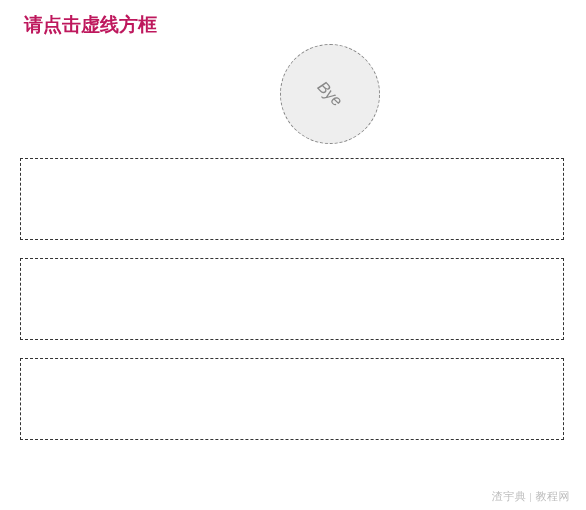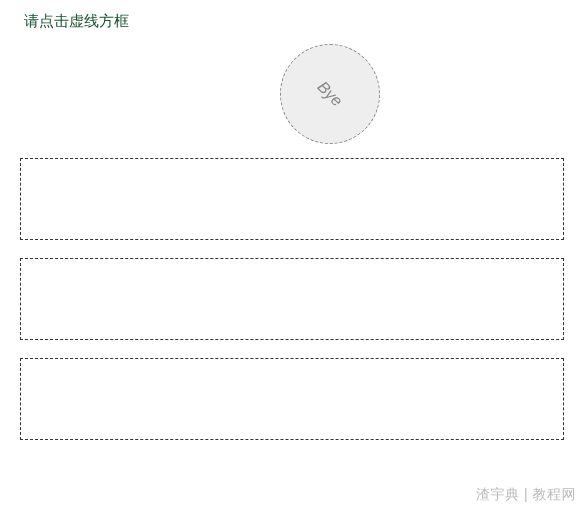--- a/index.html
+++ b/index.html
@@ -12,23 +12,23 @@
       height: 510px;
       background: #ffffff;
       font-family: sans-serif;
       position: relative;
       overflow: hidden;
     }
     .title {
       position: absolute;
       top: 12px;
       left: 24px;
-      font-size: 15px;
-      font-weight: normal;
-      color: #14532d;
+      font-size: 19px;
+      font-weight: bold;
+      color: #be185d;
     }
     .circle {
       position: absolute;
       top: 44px;
       left: 280px;
       width: 100px;
       height: 100px;
       border-radius: 50%;
       border: 1px dashed #888;
       background: #eeeeee;
@@ -57,24 +57,24 @@
     }
     .box2 {
       top: 258px;
     }
     .box3 {
       top: 358px;
     }
     .watermark {
       position: absolute;
       bottom: 6px;
-      right: 10px;
-      font-size: 14px;
+      right: 16px;
+      font-size: 11px;
       color: rgba(120, 120, 120, 0.5);
-      font-family: Liberation Sans, sans-serif;
+      font-family: Liberation Serif, serif;
       letter-spacing: 0.5px;
     }
   </style>
 </head>
 <body>
 
 <div class="title">请点击虚线方框</div>
 
 <div class="circle">
   <span class="circle-text">Bye</span>

